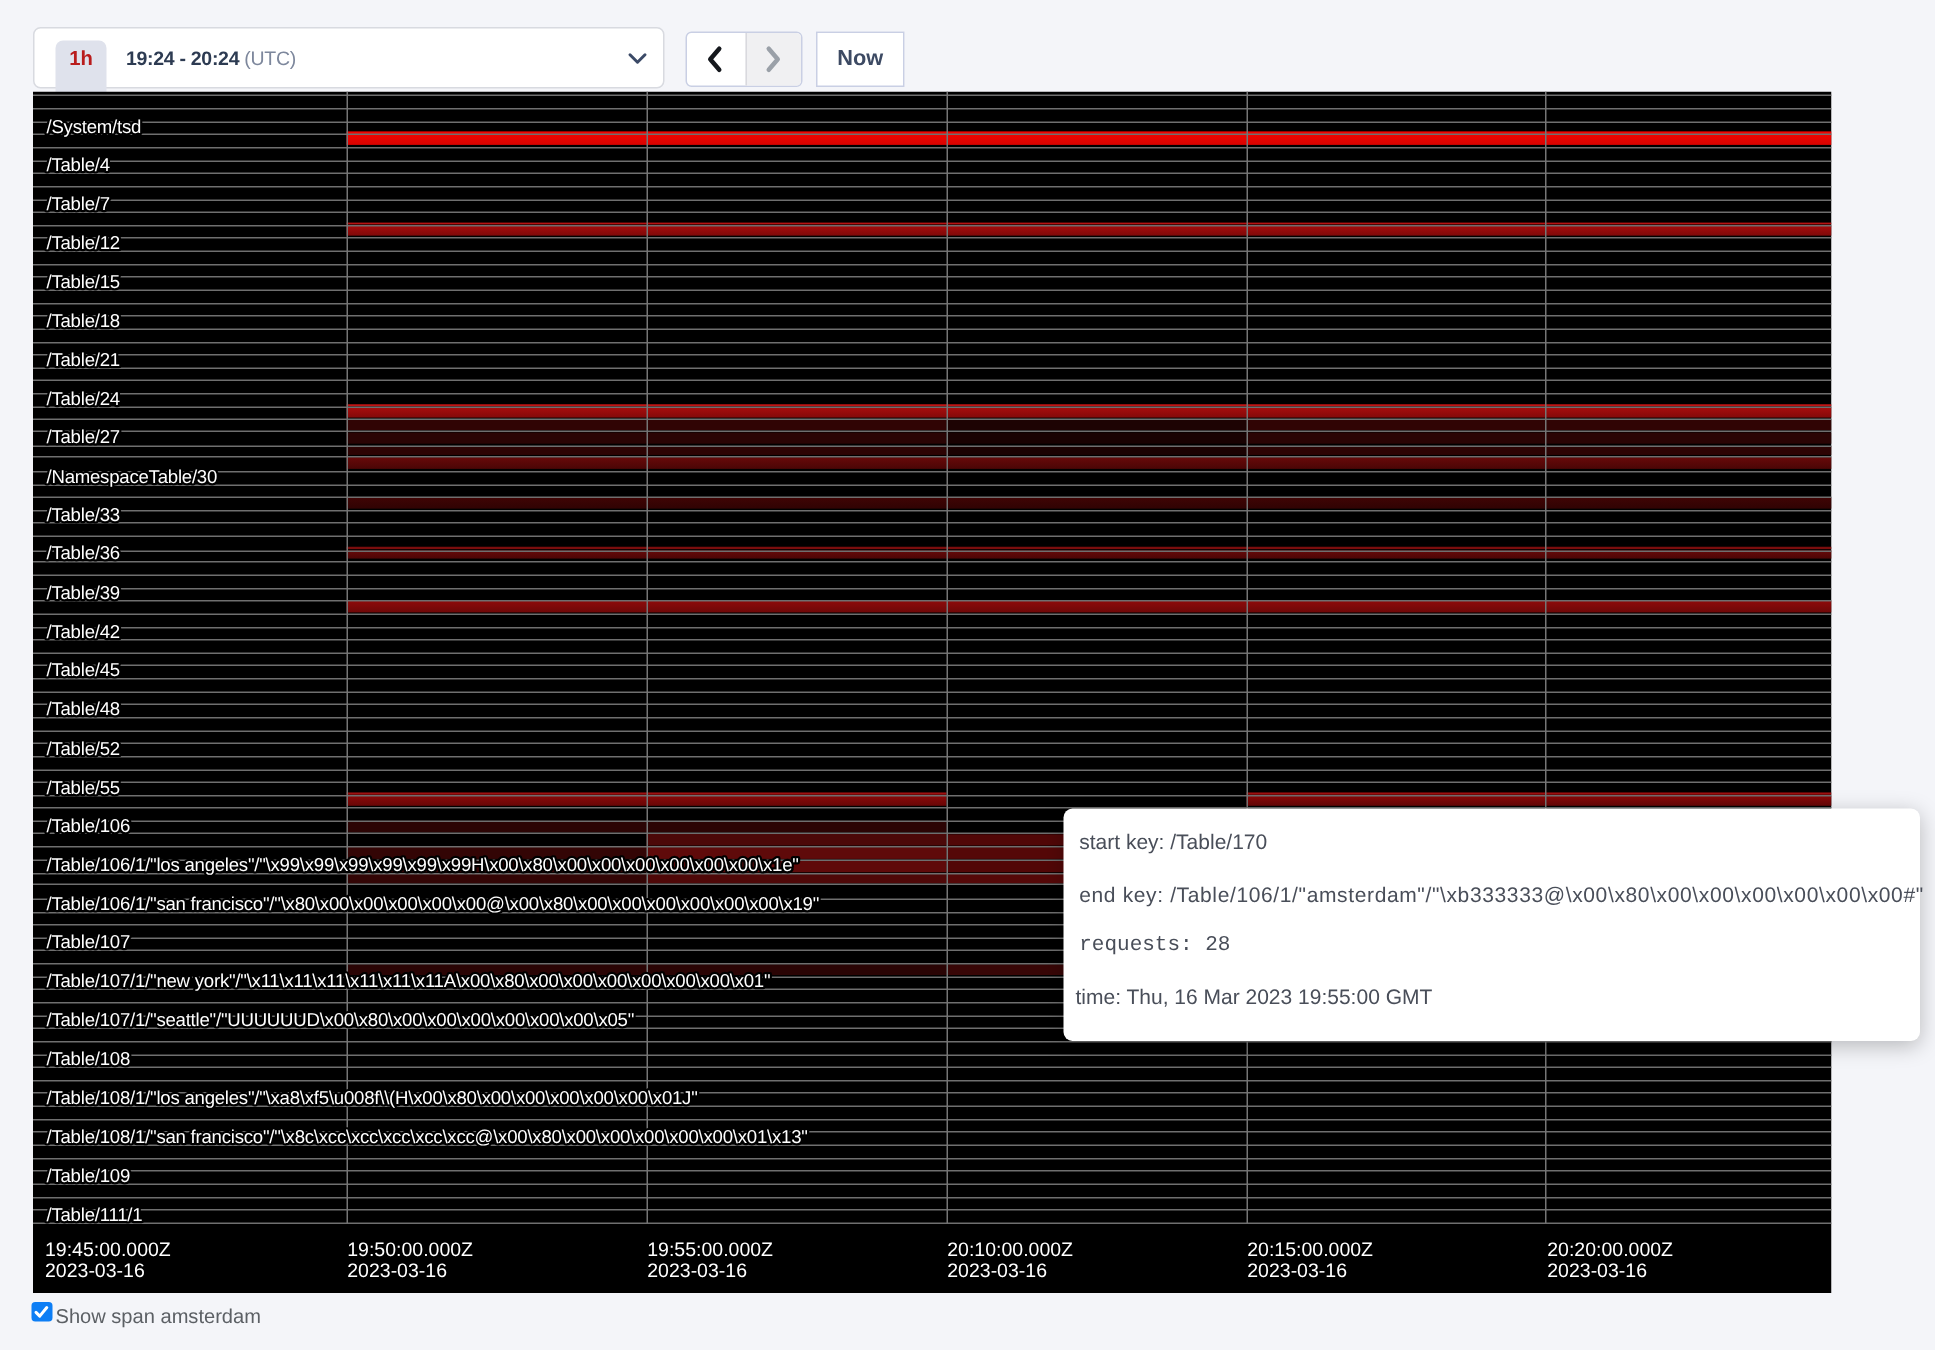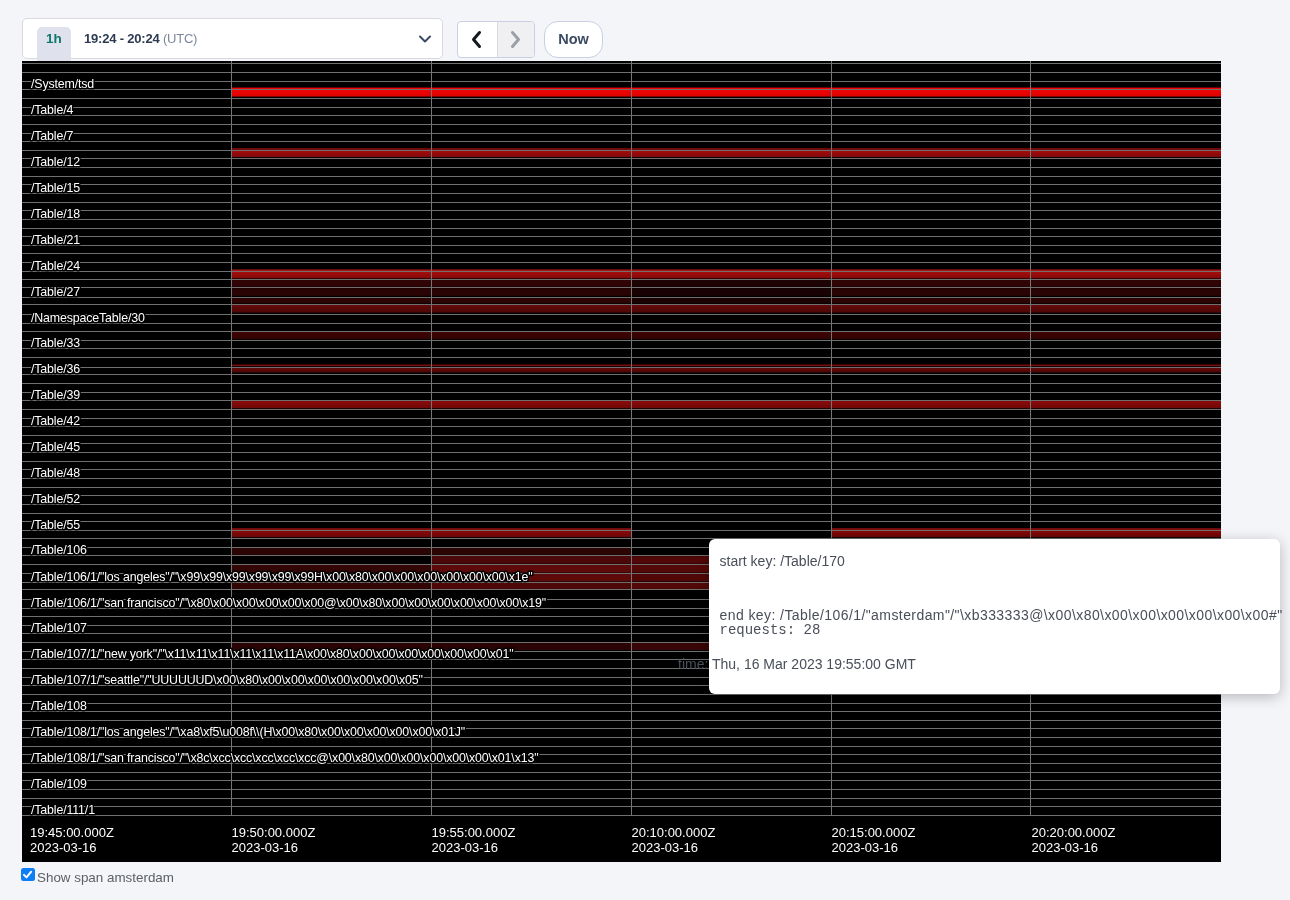--- a/index.html
+++ b/index.html
@@ -4,37 +4,37 @@
 <style>
   * { margin:0; padding:0; box-sizing:border-box; }
   html,body { width:1290px; height:900px; background:#f4f5f9;
     font-family:"Liberation Sans", sans-serif; position:relative; overflow:hidden; }
   .abs { position:absolute; }
 </style>
 </head>
 <body>
 
 <div class="abs" style="left:22px;top:18.3px;width:421px;height:40.4px;background:#fff;border:1px solid #d8dae0;border-radius:5px;"></div>
-<div class="abs" style="left:37px;top:27px;width:34px;height:40px;background:#dfe2ec;border-radius:5px;text-align:center;line-height:24px;font-size:13.5px;font-weight:bold;color:#0f766e;">1h</div>
+<div class="abs" style="left:37px;top:27px;width:34px;height:40px;background:#dfe2ec;border-radius:5px;text-align:center;line-height:24px;font-size:13.5px;font-weight:bold;color:#b91c1c;">1h</div>
 <div class="abs" style="left:84px;top:28.5px;height:20px;line-height:20px;font-size:13px;font-weight:bold;color:#2d3b52;letter-spacing:-0.2px;white-space:pre;">19:24 - 20:24 <span style="font-weight:normal;color:#7d879c;">(UTC)</span></div>
 <svg class="abs" style="left:418px;top:34px;" width="14" height="10" viewBox="0 0 14 10">
     <path d="M2 2.5 L7 7.5 L12 2.5" fill="none" stroke="#3b4a67" stroke-width="2" stroke-linecap="round" stroke-linejoin="round"></path>
   </svg>
 
 <div class="abs" style="left:457px;top:21px;width:78px;height:37px;border:1px solid #c9cfe4;border-radius:4px;background:#fff;overflow:hidden;">
   <div class="abs" style="left:38.5px;top:0;width:39.5px;height:37px;background:#f0f0f2;border-left:1px solid #d9d9de;"></div>
 </div>
 <svg class="abs" style="left:470px;top:30px;" width="13" height="19" viewBox="0 0 13 19">
     <path d="M9.5 2.5 L3.5 9.5 L9.5 16.5" fill="none" stroke="#15181d" stroke-width="3" stroke-linecap="round" stroke-linejoin="round"></path>
   </svg>
 <svg class="abs" style="left:509px;top:30px;" width="13" height="19" viewBox="0 0 13 19">
     <path d="M3.5 2.5 L9.5 9.5 L3.5 16.5" fill="none" stroke="#9aa0a8" stroke-width="3" stroke-linecap="round" stroke-linejoin="round"></path>
   </svg>
 
-<div class="abs" style="left:544px;top:21px;width:59px;height:37px;border:1px solid #c9cfe4;border-radius:14px;background:#fff;text-align:center;line-height:35px;font-size:14.5px;font-weight:bold;color:#3d4a63;">Now</div>
+<div class="abs" style="left:544px;top:21px;width:59px;height:37px;border:1px solid #c9cfe4;border-radius:0;background:#fff;text-align:center;line-height:35px;font-size:14.5px;font-weight:bold;color:#3d4a63;">Now</div>
 
 <svg width="1199" height="801" viewBox="0 0 1199 801" style="position:absolute;left:22px;top:60.5px;display:block">
 <defs>
       <linearGradient id="g0" x1="0" y1="0" x2="0" y2="1">
         <stop offset="0" stop-color="#f70400"></stop>
         <stop offset="1" stop-color="#d90300"></stop>
       </linearGradient>
       <linearGradient id="g1" x1="0" y1="0" x2="0" y2="1">
         <stop offset="0" stop-color="#a80c0c"></stop>
         <stop offset="1" stop-color="#7e0909"></stop>
@@ -237,21 +237,21 @@
 <text x="609.5" y="790.5">2023-03-16</text>
 <text x="809.5" y="776.0">20:15:00.000Z</text>
 <text x="809.5" y="790.5">2023-03-16</text>
 <text x="1009.5" y="776.0">20:20:00.000Z</text>
 <text x="1009.5" y="790.5">2023-03-16</text>
 </g>
 </svg>
 
 <div class="abs" style="left:709px;top:539px;width:571px;height:155px;background:#fff;border-radius:6px;box-shadow:0 3px 14px rgba(0,0,0,0.25);z-index:5;"></div>
 <div class="abs" style="left:719.5px;top:552.5px;font-size:14px;color:#494e59;line-height:16px;z-index:6;">start key: /Table/170</div>
-<div class="abs" style="left:719.5px;top:607px;font-size:14px;letter-spacing:0.42px;color:#494e59;line-height:16px;z-index:6;">end key: /Table/106/1/"amsterdam"/"\xb333333@\x00\x80\x00\x00\x00\x00\x00\x00#"</div>
+<div class="abs" style="left:719.5px;top:588px;font-size:14px;letter-spacing:0.42px;color:#494e59;line-height:16px;z-index:6;">end key: /Table/106/1/"amsterdam"/"\xb333333@\x00\x80\x00\x00\x00\x00\x00\x00#"</div>
 <div class="abs" style="left:719.5px;top:622px;font-size:14px;color:#494e59;line-height:16px;z-index:6;font-family:Liberation Mono, monospace;">requests: 28</div>
-<div class="abs" style="left:678px;top:656px;font-size:14px;color:#494e59;line-height:16px;z-index:6;">time: Thu, 16 Mar 2023 19:55:00 GMT</div>
+<div class="abs" style="left:717px;top:656px;font-size:14px;color:#494e59;line-height:16px;z-index:6;">time: Thu, 16 Mar 2023 19:55:00 GMT</div>
 
 <div class="abs" style="left:21.4px;top:867.8px;width:13.4px;height:13.4px;background:#0d7ef5;border-radius:2.5px;"></div>
 <svg class="abs" style="left:21.4px;top:867.8px;z-index:2" width="13" height="13" viewBox="0 0 13 13">
     <path d="M3 6.9 L5.5 9.4 L10.2 3.7" fill="none" stroke="#fff" stroke-width="2" stroke-linecap="round" stroke-linejoin="round"></path>
   </svg>
 <div class="abs" style="left:37px;top:869.5px;font-size:13.4px;color:#5c6065;line-height:15px;">Show span amsterdam</div>
 
 </body></html>

